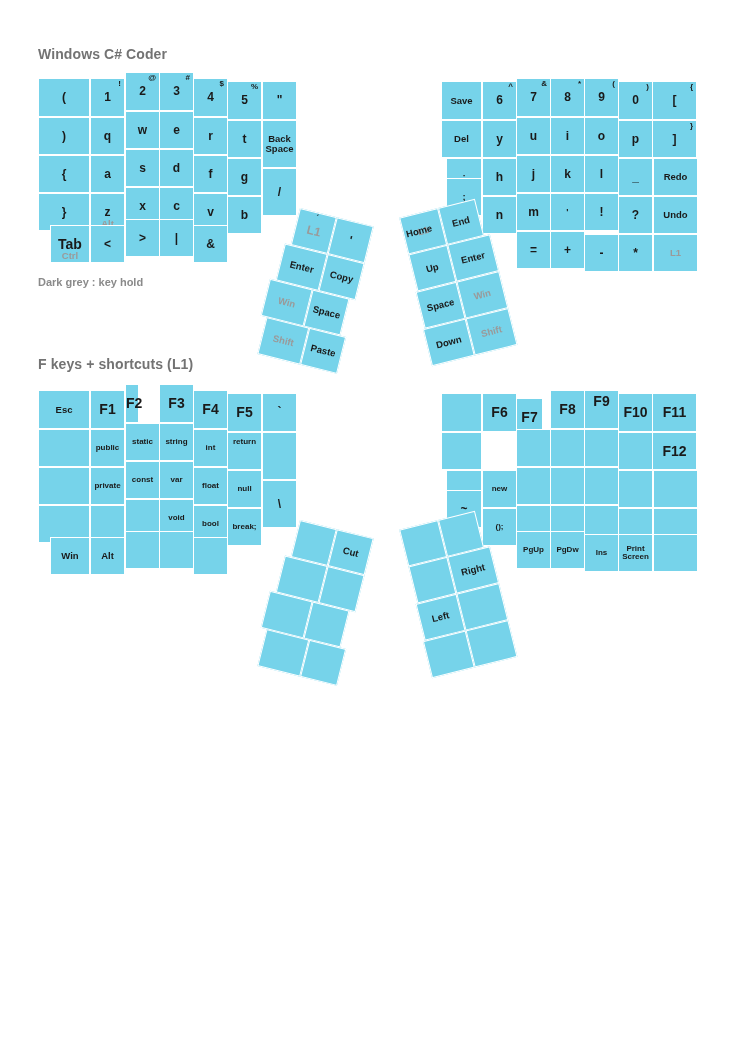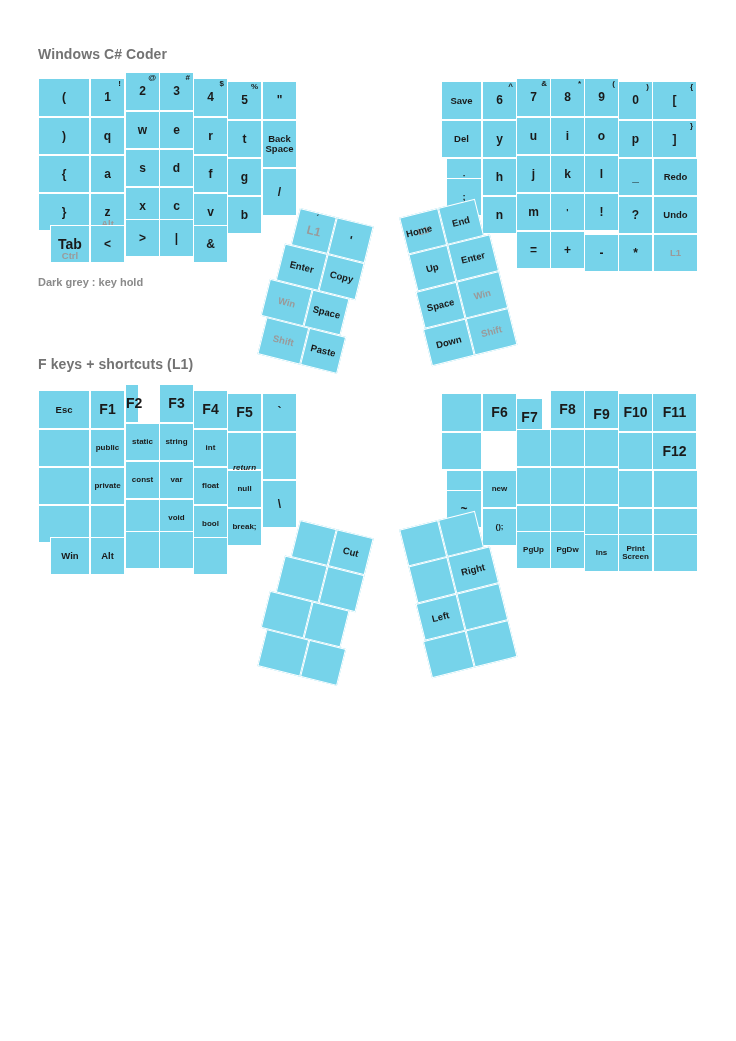--- a/index.html
+++ b/index.html
@@ -312,21 +312,21 @@
     <div class="key" style="left: 125px; top: 423px; width: 35px; height: 38px;">
       <div class="lbl c xs" style="top: 13.8px;">static</div>
     </div>
     <div class="key" style="left: 159px; top: 423px; width: 35px; height: 38px;">
       <div class="lbl c xs" style="top: 13.8px;">string</div>
     </div>
     <div class="key" style="left: 193px; top: 429px; width: 35px; height: 38px;">
       <div class="lbl c xs" style="top: 13.8px;">int</div>
     </div>
     <div class="key" style="left: 227px; top: 432px; width: 35px; height: 38px;">
-      <div class="lbl c xs" style="top: 31px; font-style: italic;">return</div>
+      <div class="lbl c xs" style="top: 5px;">return</div>
     </div>
     <div class="key" style="left: 262px; top: 432px; width: 35px; height: 48px;"></div>
     <div class="key" style="left: 38px; top: 467px; width: 52px; height: 38px;"></div>
     <div class="key" style="left: 90px; top: 467px; width: 35px; height: 38px;">
       <div class="lbl c xs" style="top: 13.8px;">private</div>
     </div>
     <div class="key" style="left: 125px; top: 461px; width: 35px; height: 38px;">
       <div class="lbl c xs" style="top: 13.8px;">const</div>
     </div>
     <div class="key" style="left: 159px; top: 461px; width: 35px; height: 38px;">
@@ -366,21 +366,21 @@
     <div class="key" style="left: 482px; top: 393px; width: 35px; height: 39px;">
       <div class="lbl c big" style="top: 11.15px;">F6</div>
     </div>
     <div class="key" style="left: 516px; top: 398px; width: 27px; height: 39px;">
       <div class="lbl c big" style="top: 11.15px;">F7</div>
     </div>
     <div class="key" style="left: 550px; top: 390px; width: 35px; height: 39px;">
       <div class="lbl c big" style="top: 11.15px;">F8</div>
     </div>
     <div class="key" style="left: 584px; top: 390px; width: 35px; height: 39px;">
-      <div class="lbl c big" style="top: 16px;">F9</div>
+      <div class="lbl c big" style="top: 3px;">F9</div>
     </div>
     <div class="key" style="left: 618px; top: 393px; width: 35px; height: 39px;">
       <div class="lbl c big" style="top: 11.15px;">F10</div>
     </div>
     <div class="key" style="left: 652px; top: 393px; width: 45px; height: 39px;">
       <div class="lbl c big" style="top: 11.15px;">F11</div>
     </div>
     <div class="key" style="left: 441px; top: 432px; width: 41px; height: 38px;"></div>
     <div class="key" style="left: 482px; top: 432px; width: 35px; height: 38px; margin-top: 40px;">
       <div class="lbl c xs" style="top: 13.8px;">//TODO</div>

